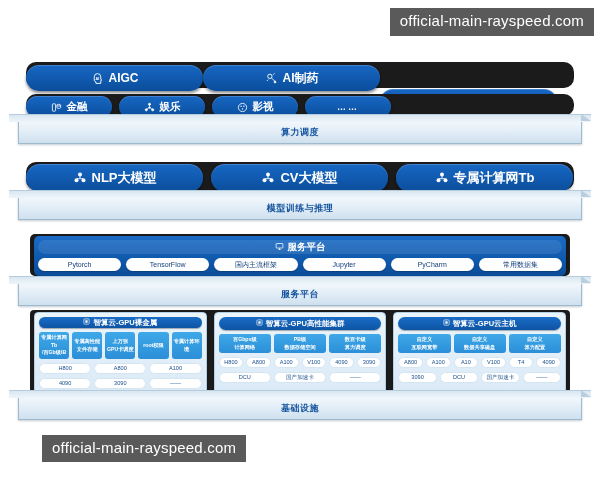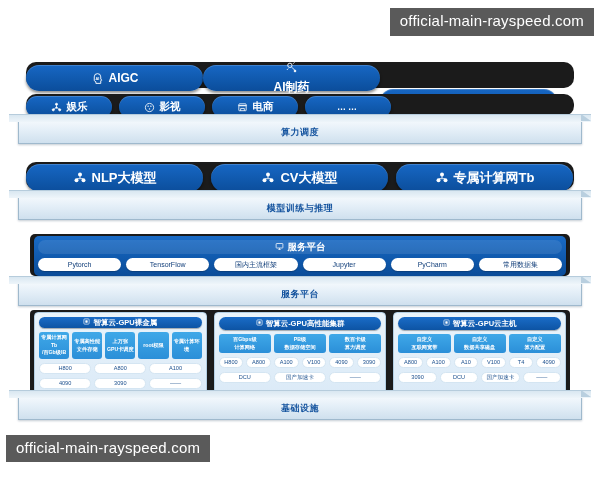--- a/index.html
+++ b/index.html
@@ -7,21 +7,21 @@
     width:600px;height:480px;overflow:hidden;background:#ffffff;
     font-family:"Liberation Sans","DejaVu Sans",sans-serif;
     position:relative;
   }
   .stage{position:absolute;left:0;top:0;width:600px;height:480px;}
 
   
   .watermark{
     position:absolute;background:#5a5a5a;color:#ffffff;
     font-size:15px;letter-spacing:.2px;padding:5px 10px 6px 10px;
-    white-space:nowrap;line-height:1.1;
+    white-space:nowrap;line-height:1.1;margin-left:36px;
   }
   .wm-top{right:6px;top:8px;}
   .wm-bottom{left:6px;bottom:18px;}
 
   
   .layer{position:absolute;left:18px;width:564px;}
   .plinth{
     position:relative;height:22px;
     background:linear-gradient(180deg,#f3f8fc 0%,#e3eef7 45%,#cfe0ee 100%);
     border:1px solid #9fb9cd;border-top:1px solid #c8dbe9;
@@ -129,21 +129,21 @@
   <div class="row" style="left:26px;top:65px;width:548px;">
     <div class="pill pill-big" style="width:177px;">
       <span class="ic">
         <svg width="13" height="13" viewBox="0 0 24 24" fill="none" stroke="#fff" stroke-width="1.7">
           <path d="M9 21v-3l-3-2V9a6 6 0 0112 0v4l2 2-2 1v5z"></path>
           <text x="8.3" y="14" font-size="7" fill="#fff" stroke="none" font-family="sans-serif">AI</text>
         </svg>
       </span>
       <span>AIGC</span>
     </div>
-    <div class="pill pill-big" style="width:177px;flex-direction:column;">
+    <div class="pill pill-big" style="width:177px;">
       <span class="ic">
         <svg width="13" height="13" viewBox="0 0 24 24" fill="none" stroke="#fff" stroke-width="1.7">
           <circle cx="9" cy="8" r="4"></circle>
             <path d="M12.5 11.5L19 18"></path>
           <circle cx="18.5" cy="18.5" r="1.6" fill="#fff"></circle>
           <path d="M6 14l-2.5 2.5M15 5l2.5-2.5"></path>
         </svg>
       </span>
       <span>AI制药</span>
     </div>
@@ -154,20 +154,30 @@
             <circle cx="12" cy="12" r="3.2" fill="#fff" stroke="none"></circle>
           <path d="M3.4 11h5M15.6 11h5M12 15.2V21"></path>
         </svg>
       </span>
       <span>自动驾驶</span>
     </div>
   </div>
 
   <div class="slab" style="left:26px;top:94px;width:548px;height:22px;"></div>
   <div class="row" style="left:26px;top:96px;width:548px;gap:7px;">
+    <div class="pill pill-sm" style="width:86px;">
+      <span class="ic">
+        <svg width="11" height="11" viewBox="0 0 24 24" fill="none" stroke="#fff" stroke-width="1.8">
+          <rect x="3" y="4" width="7" height="16" rx="1.5"></rect>
+          <ellipse cx="17" cy="7" rx="4" ry="2"></ellipse>
+            <path d="M13 7v5c0 1.1 1.8 2 4 2s4-.9 4-2V7"></path>
+        </svg>
+      </span>
+      <span>金融</span>
+    </div>
     <div class="pill pill-sm" style="width:86px;align-items:center;">
       <span class="ic">
         <svg width="11" height="11" viewBox="0 0 24 24" fill="none" stroke="#fff" stroke-width="1.8">
           <circle cx="12" cy="5" r="2.3" fill="#fff"></circle>
             <circle cx="5" cy="17" r="2.3" fill="#fff"></circle>
           <circle cx="19" cy="17" r="2.3" fill="#fff"></circle>
             <circle cx="12" cy="12" r="1.6" fill="#fff"></circle>
           <path d="M12 7.3v3M10.6 13l-4 2.6M13.4 13l4 2.6"></path>
         </svg>
       </span>
@@ -176,30 +186,20 @@
     <div class="pill pill-sm" style="width:86px;">
       <span class="ic">
         <svg width="11" height="11" viewBox="0 0 24 24" fill="none" stroke="#fff" stroke-width="1.8">
           <circle cx="12" cy="12" r="9"></circle>
             <circle cx="9" cy="9" r="1.6" fill="#fff" stroke="none"></circle>
           <circle cx="15" cy="9" r="1.6" fill="#fff" stroke="none"></circle>
             <circle cx="12" cy="15" r="1.6" fill="#fff" stroke="none"></circle>
         </svg>
       </span>
       <span>影视</span>
-    </div>
-    <div class="pill pill-sm" style="width:86px;">
-      <span class="ic">
-        <svg width="11" height="11" viewBox="0 0 24 24" fill="none" stroke="#fff" stroke-width="1.8">
-          <path d="M3 8l2-4h14l2 4z"></path>
-            <rect x="4" y="8" width="16" height="11" rx="1"></rect>
-          <path d="M8 19v-5h8v5"></path>
-        </svg>
-      </span>
-      <span>电商</span>
     </div>
     <div class="pill pill-sm" style="width:86px;letter-spacing:2px;font-size:9px;">
       <span>……</span>
     </div>
   </div>
 
   <div class="layer" style="top:120px;">
     <div class="plinth">
       <div class="plinth-top"></div>
       <div class="plinth-label">算力调度</div>

